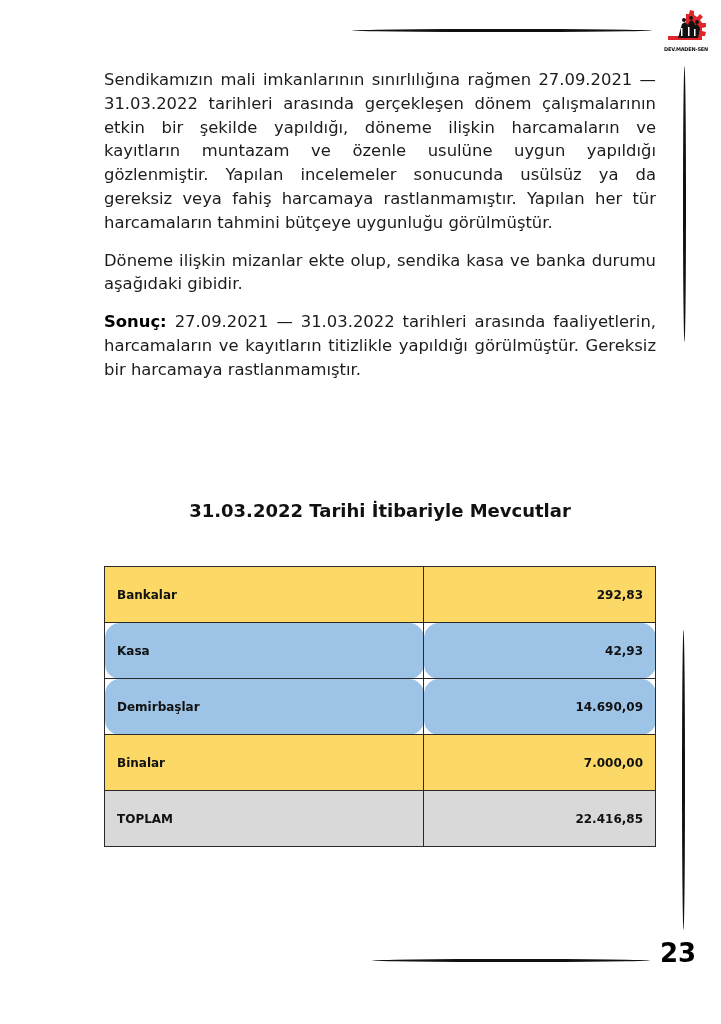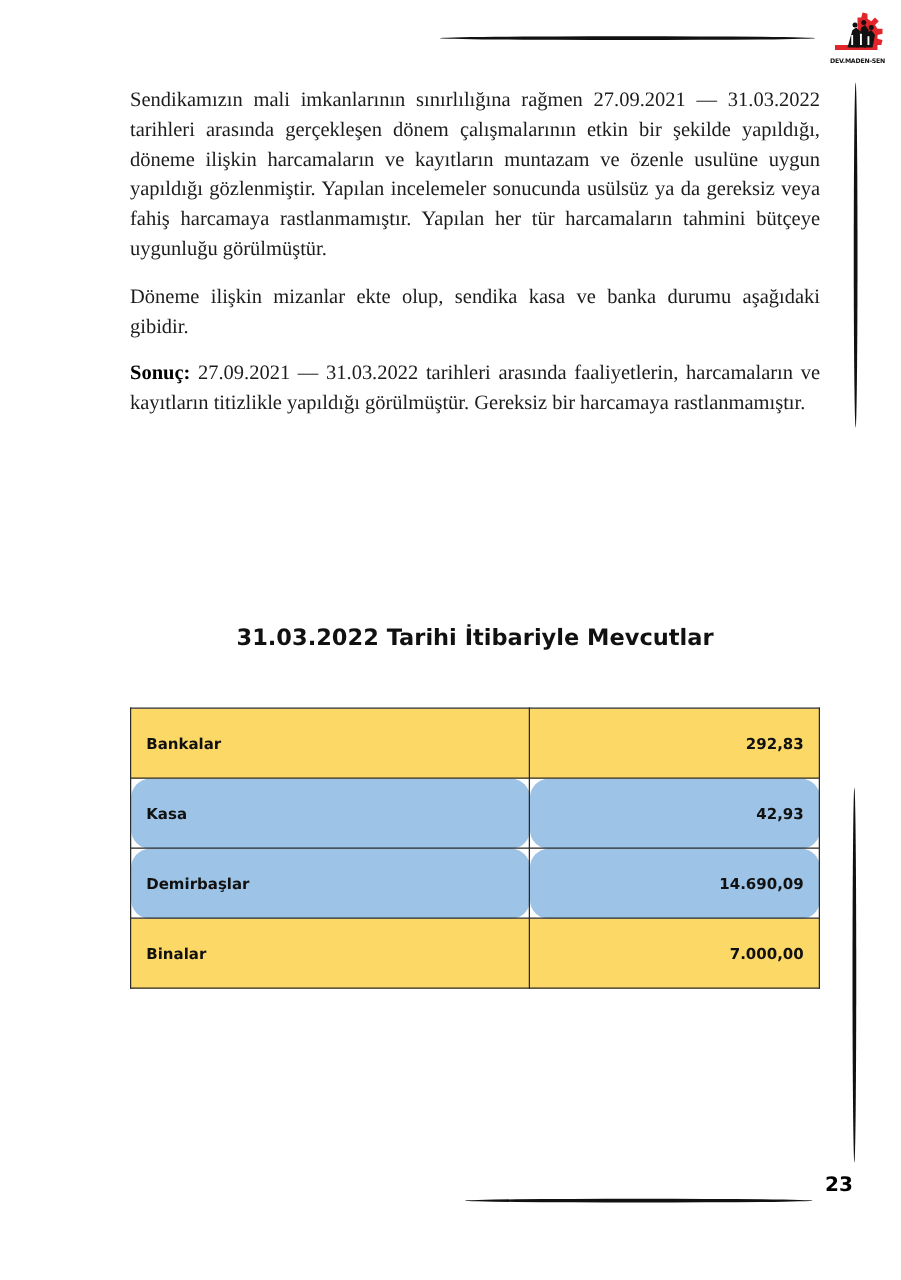--- a/index.html
+++ b/index.html
@@ -77,21 +77,20 @@
       left: 104px;
       top: 68px;
       width: 552px;
       font-size: 16.4px;
       line-height: 23.8px;
       text-align: justify;
       color: #1c1c1c;
     }
     .content p {
       margin: 0 0 14px 0;
-      font-family: Liberation Serif, serif;
     }
     .content strong {
       font-weight: bold;
       color: #000;
     }
     .section-title {
       position: absolute;
       left: 104px;
       top: 500px;
       width: 552px;
@@ -122,21 +121,21 @@
     table.mevcutlar td.value {
       text-align: right;
     }
     tr.yellow td { background: #fcd867; }
     tr.blue td { background: #9dc3e6; border-radius: 15px; }
     tr.gray td { background: #d9d9d9; }
     .page-number {
       position: absolute;
       left: 660px;
       top: 938px;
-      font-size: 16px;
+      font-size: 26px;
       font-weight: bold;
       color: #000;
     }
   </style>
 </head>
 <body>
 
 <div class="top-rule"></div>
 <div class="right-rule-top"></div>
 <div class="right-rule-bottom"></div>
@@ -184,16 +183,20 @@
       <td class="value">42,93</td>
     </tr>
     <tr class="blue">
       <td class="label">Demirbaşlar</td>
       <td class="value">14.690,09</td>
     </tr>
     <tr class="yellow">
       <td class="label">Binalar</td>
       <td class="value">7.000,00</td>
     </tr>
+    <tr class="gray">
+      <td class="label">TOPLAM</td>
+      <td class="value">22.416,85</td>
+    </tr>
   </tbody>
 </table>
 
 <div class="page-number">23</div>
 
 </body></html>

